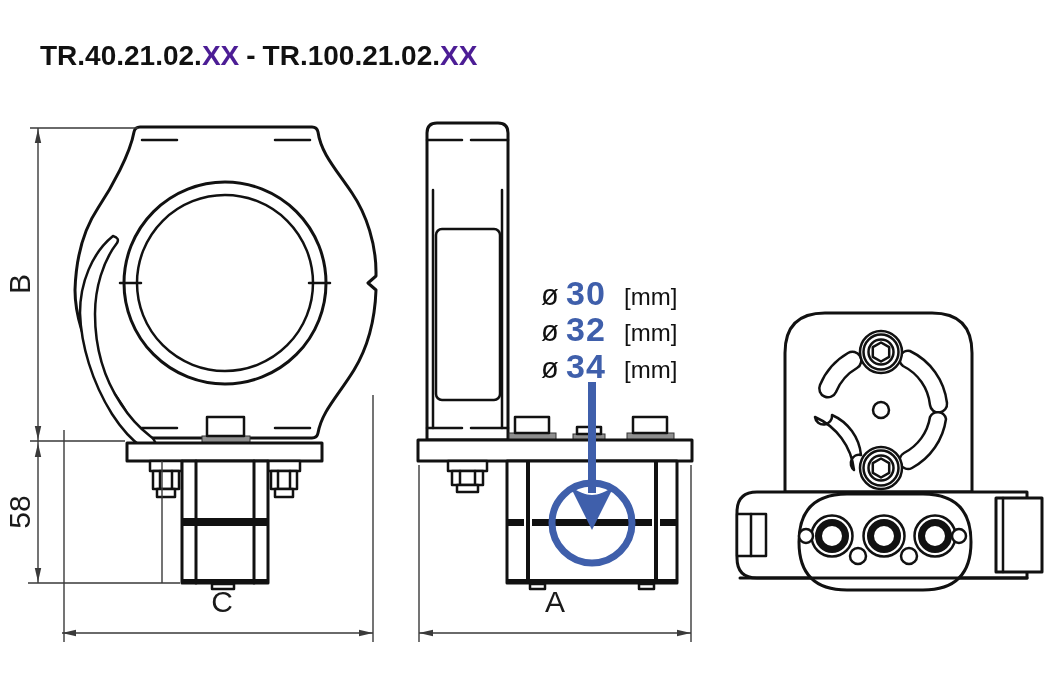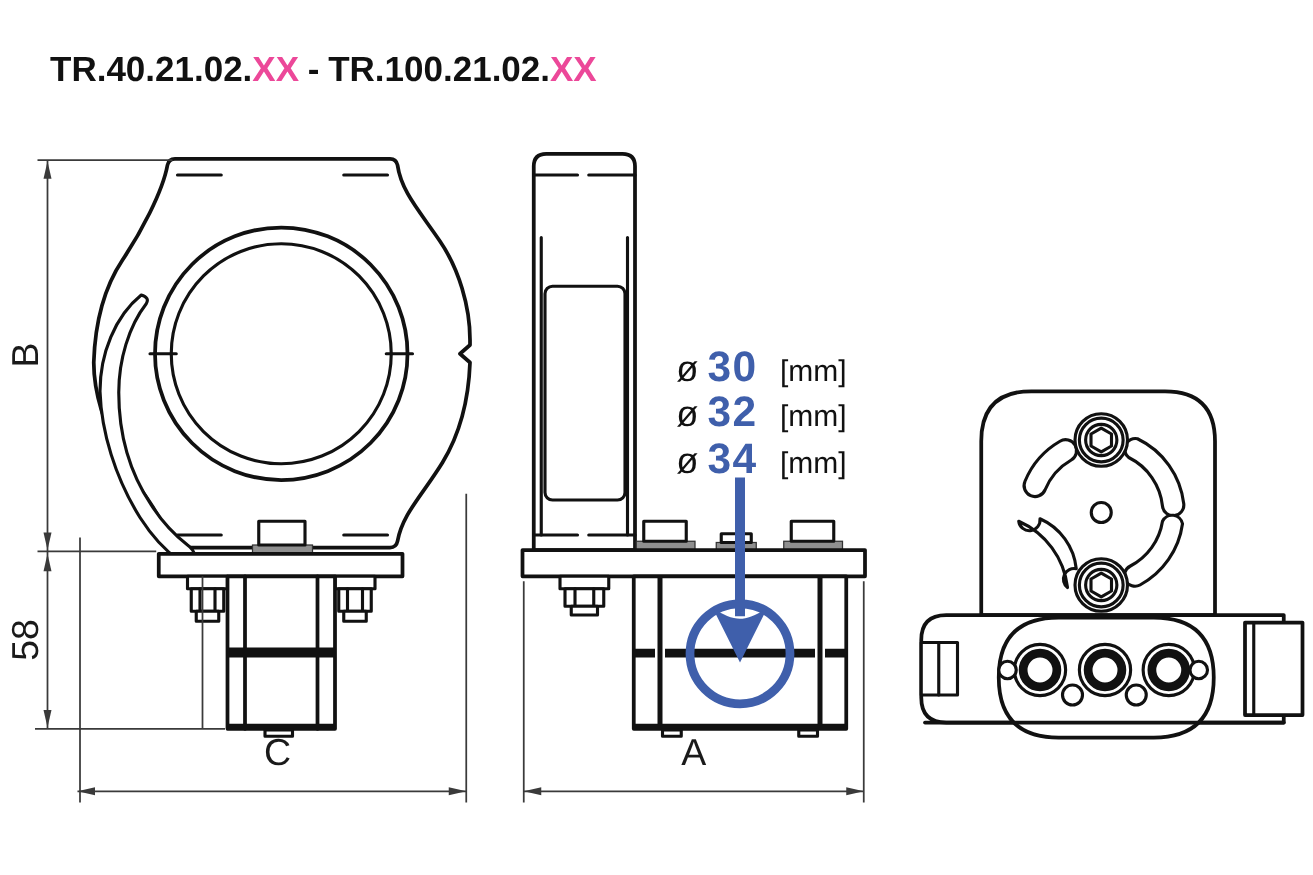--- a/index.html
+++ b/index.html
@@ -1,20 +1,20 @@
 <!DOCTYPE html>
 <html><head>
 <meta charset="utf-8">
 <style>
   html,body{margin:0;padding:0;background:#fff;}
   .canvas{position:relative;width:1050px;height:700px;background:#fff;overflow:hidden;
           font-family:"Liberation Sans",sans-serif;}
   .title{position:absolute;left:40px;top:40px;font-size:28px;font-weight:bold;
          color:#111;letter-spacing:0px;white-space:nowrap;}
-  .title .blue{color:#ec4899;}
+  .title .blue{color:#4c1d95;}
   .title .sep{margin:0 7px;}
   svg{position:absolute;left:0;top:0;}
 
   
   .lnf{fill:#fff;stroke:#111;stroke-width:3;stroke-linecap:round;stroke-linejoin:round;}
   .lnf2{fill:#fff;stroke:#111;stroke-width:2.5;stroke-linecap:round;stroke-linejoin:round;}
   .ln{fill:none;stroke:#111;stroke-width:3;stroke-linecap:round;stroke-linejoin:round;}
   .ln2{fill:none;stroke:#111;stroke-width:2.5;stroke-linecap:round;stroke-linejoin:round;}
   .ln4{fill:none;stroke:#111;stroke-width:4;stroke-linecap:butt;}
   .solid{fill:#111;stroke:none;}

